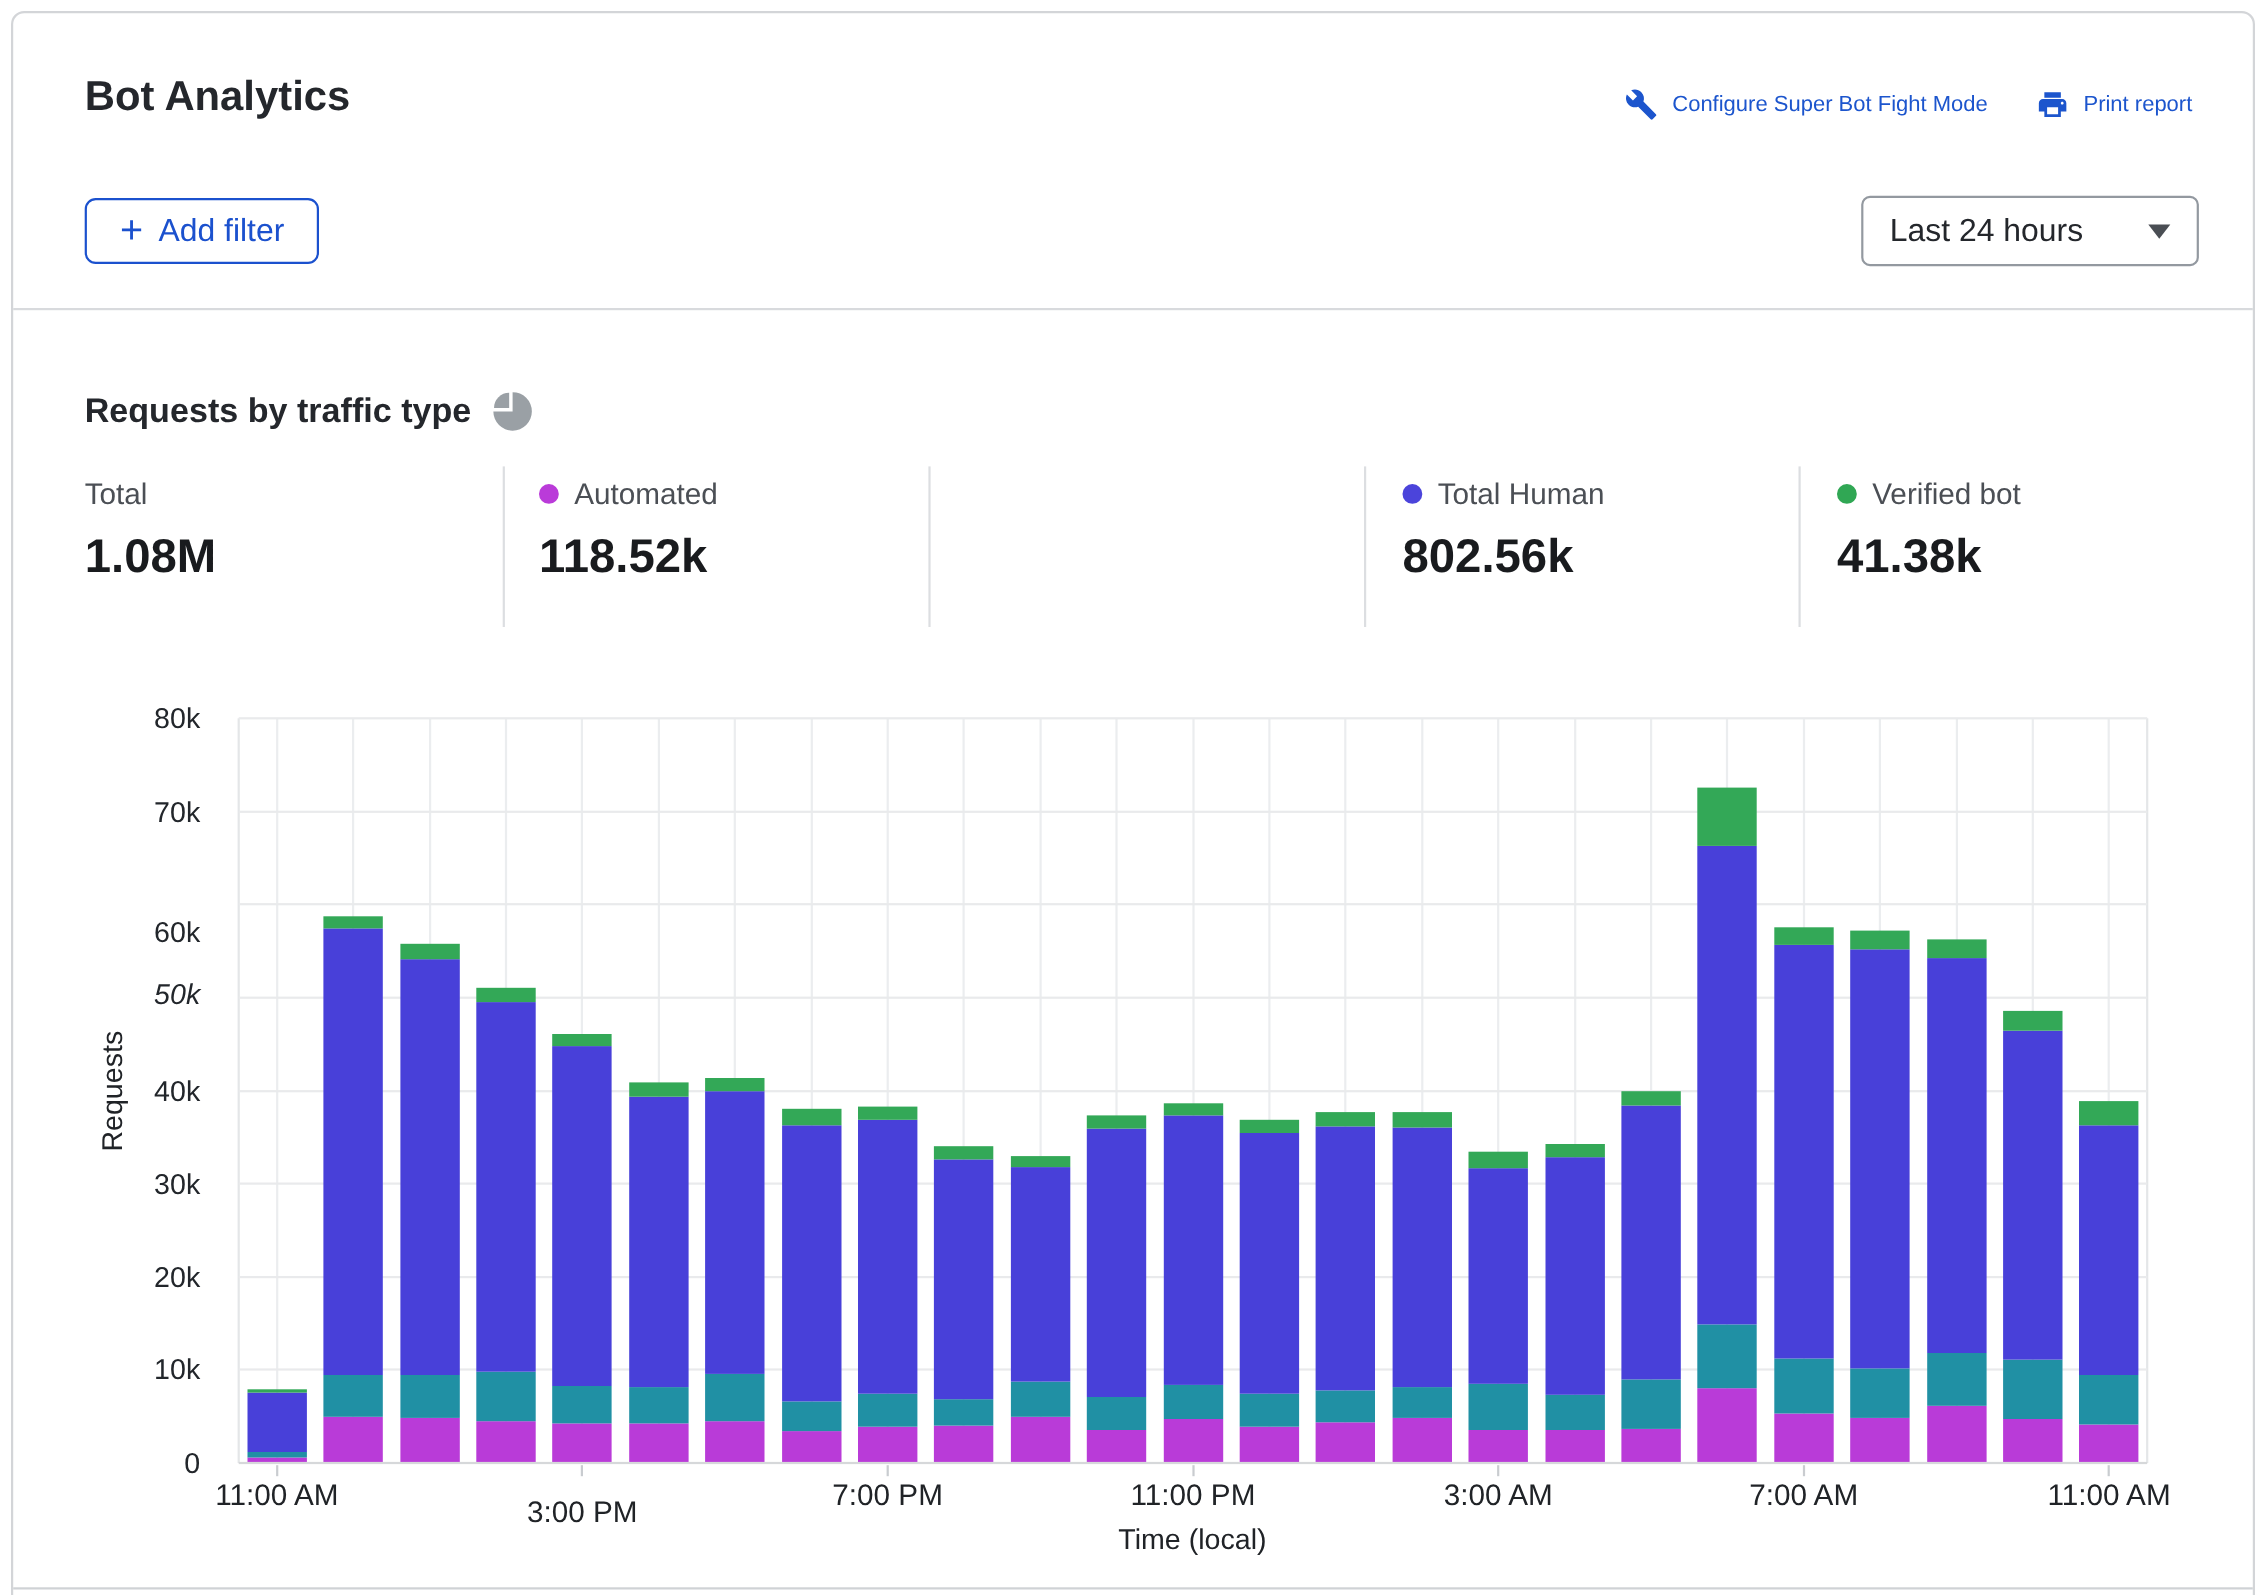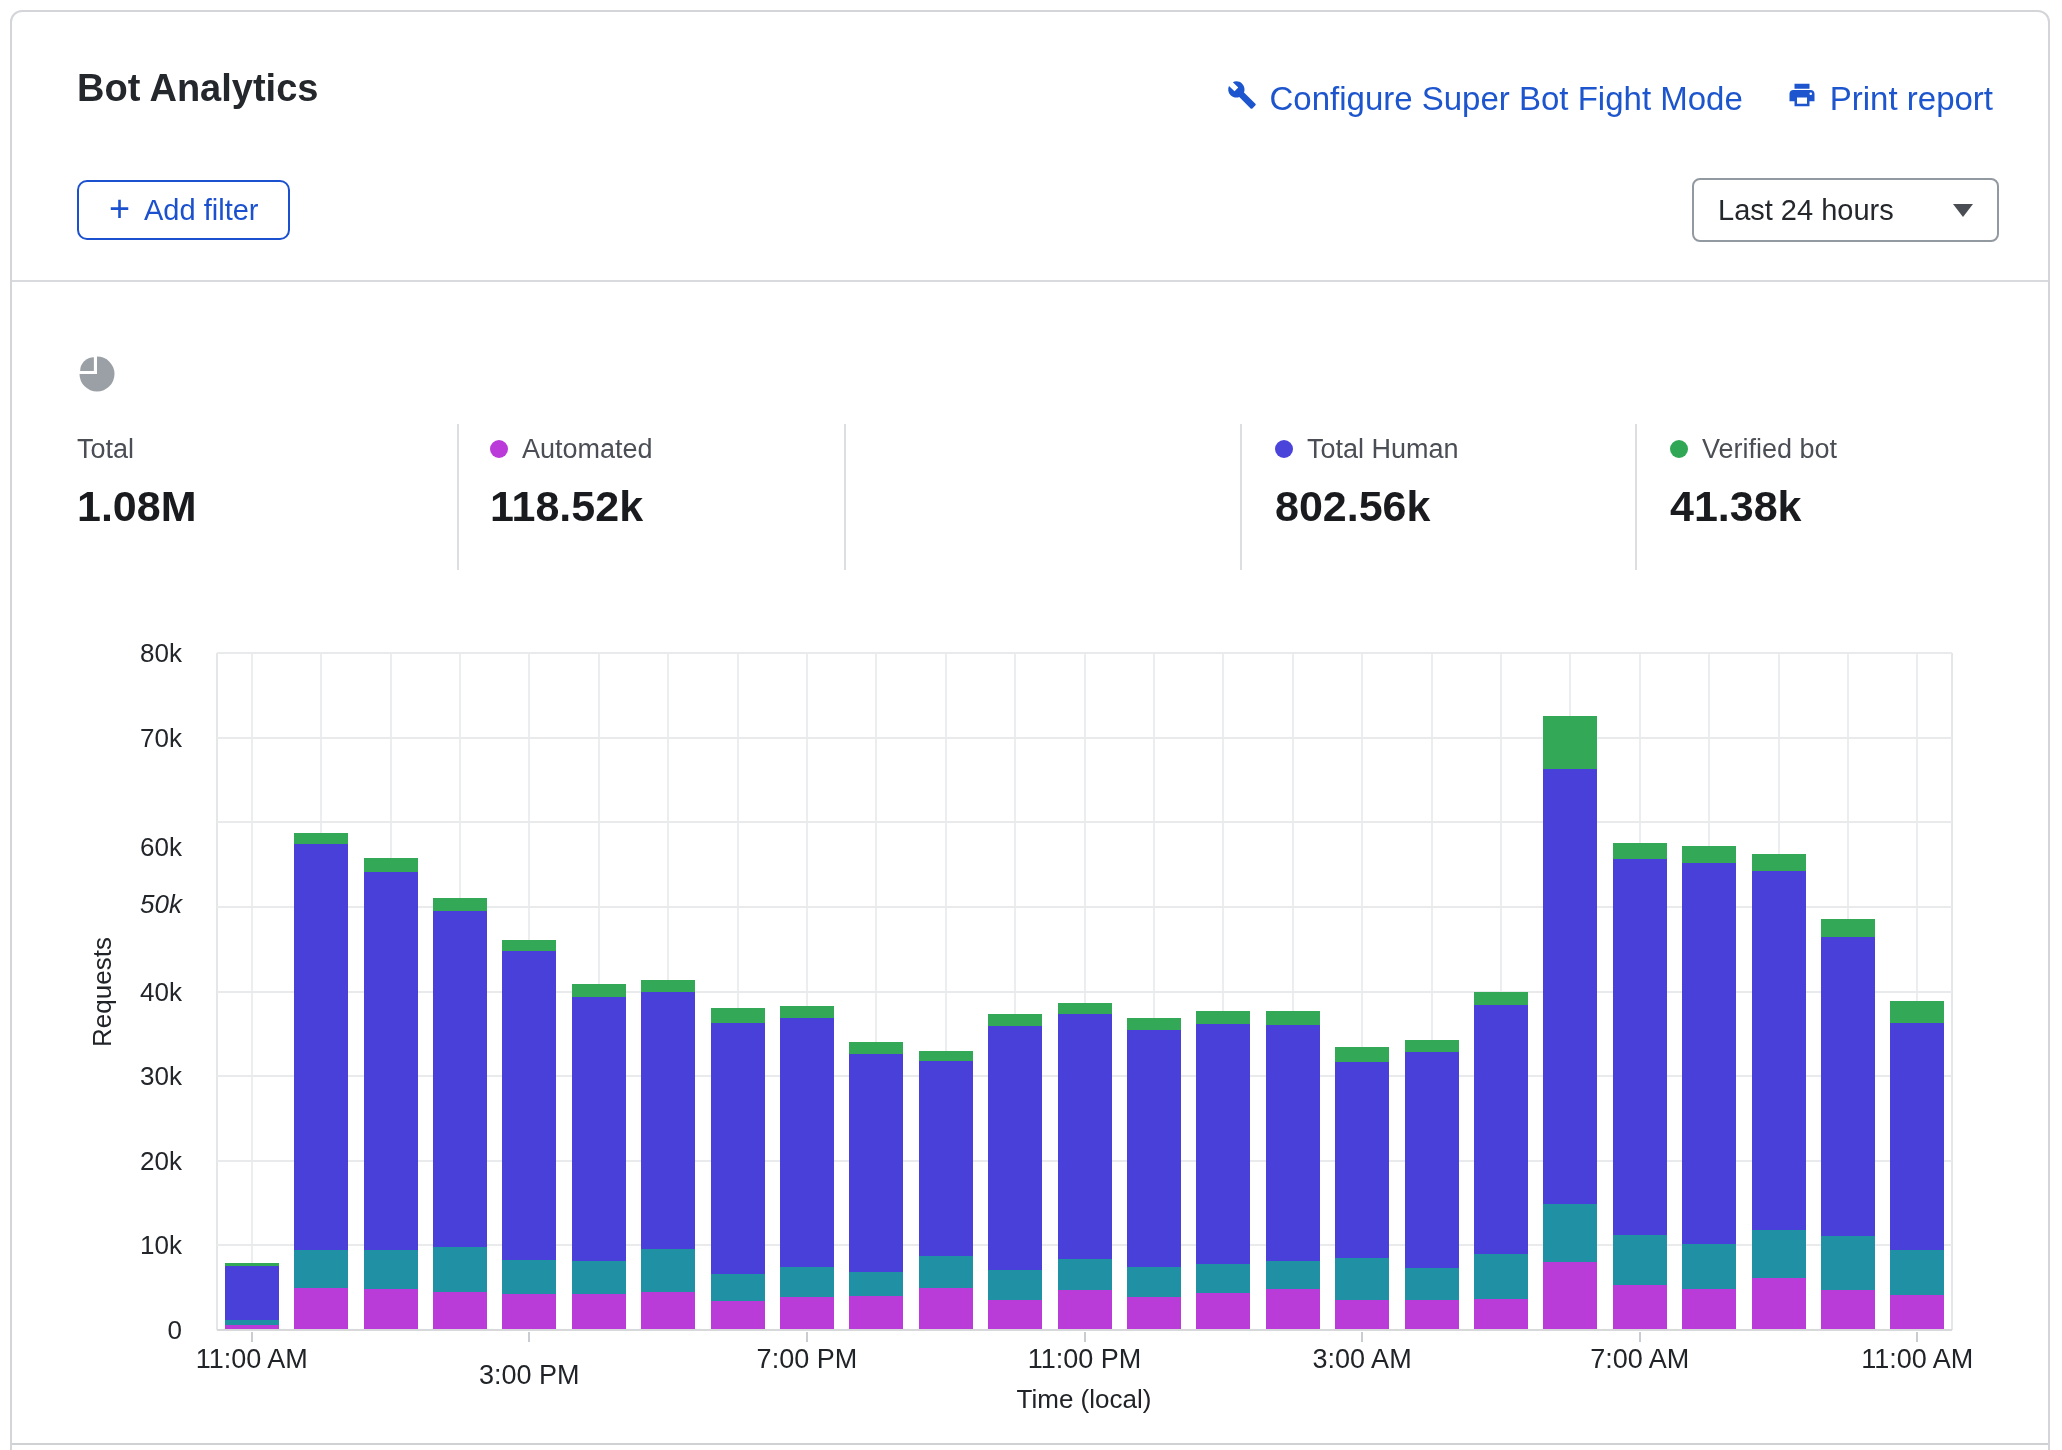--- a/index.html
+++ b/index.html
@@ -3,21 +3,21 @@
 <meta charset="utf-8">
 <style>
   * { margin:0; padding:0; box-sizing:border-box; }
   html,body { width:2062px; height:1450px; background:#fff; overflow:hidden;
               font-family:"Liberation Sans","DejaVu Sans",sans-serif; }
   .card { position:absolute; left:10px; top:10px; width:2040px; height:1500px;
           background:#fff; border:2px solid #d3d5d8; border-radius:12px; }
   
   .page-title { position:absolute; left:65px; top:55px; font-size:38px; font-weight:700; color:#24272c; }
   .header-links { position:absolute; right:55px; top:68px; display:flex; align-items:center; gap:44px; }
-  .link { display:flex; gap:13px; color:#1c55cd; font-size:33px; cursor:pointer; text-decoration:none; }
+  .link { display:flex; align-items:center; gap:13px; color:#1c55cd; font-size:20px; cursor:pointer; text-decoration:none; }
   .link svg { display:block; }
   .add-filter { position:absolute; left:65px; top:168px; height:60px; padding:0 30px;
                 display:flex; align-items:center; gap:14px; background:#fff;
                 border:2.5px solid #1b51ce; border-radius:10px; color:#1b51ce;
                 font-size:29px; font-family:inherit; cursor:pointer; }
   .add-filter .plus { font-size:36px; font-weight:400; line-height:1; margin-top:-3px; }
   .select { position:absolute; left:1680px; top:166px; width:307px; height:64px;
             border:2px solid #9399a0; border-radius:8px; display:flex; align-items:center;
             padding:0 24px; font-size:29px; color:#24272c; cursor:pointer; background:#fff; }
   .select .caret { margin-left:auto; width:0; height:0; border-left:10px solid transparent;
@@ -84,20 +84,21 @@
   </button>
 
   <div class="select">
     <span>Last 24 hours</span>
     <span class="caret"></span>
   </div>
 
   <div class="divider" style="top:268px"></div>
 
   <div class="section-title">
+    <span>Requests by traffic type</span>
     <span class="pie-icon">
       <svg width="40" height="40" viewBox="0 0 32 32">
         <path d="M16 2 A14 14 0 1 1 2 16 L16 16 Z" fill="#9aa0a5"></path>
         <path d="M13.5 13.5 L13.5 2.5 A11 11 0 0 0 2.5 13.5 Z" fill="#9aa0a5"></path>
       </svg>
     </span>
   </div>
 
   <div class="stat" style="left:65px">
     <div class="stat-label-row">

